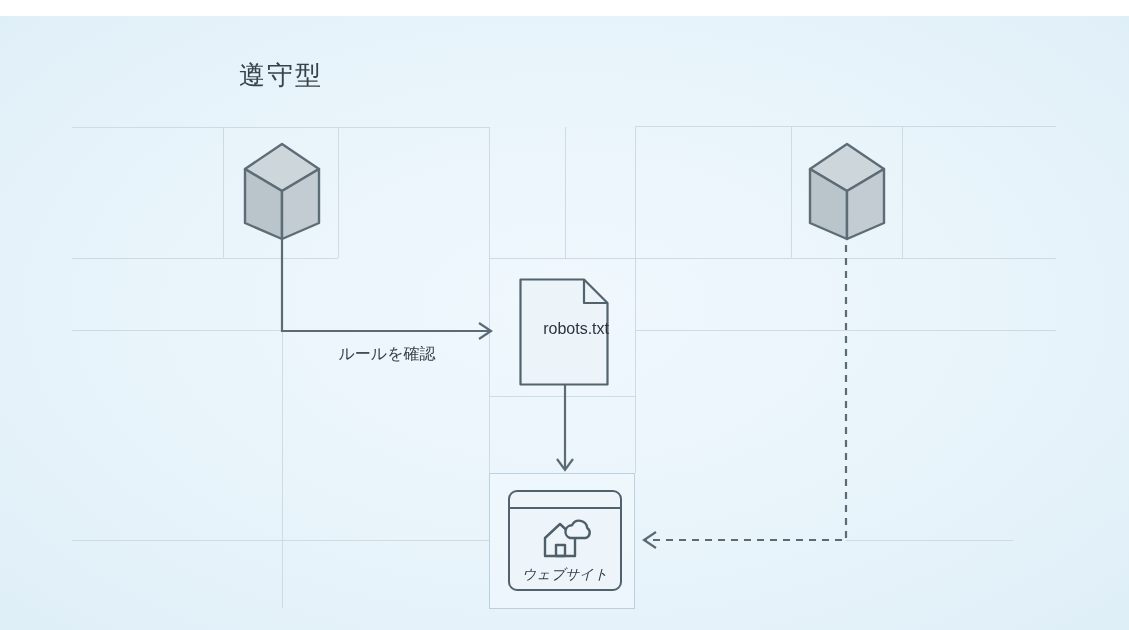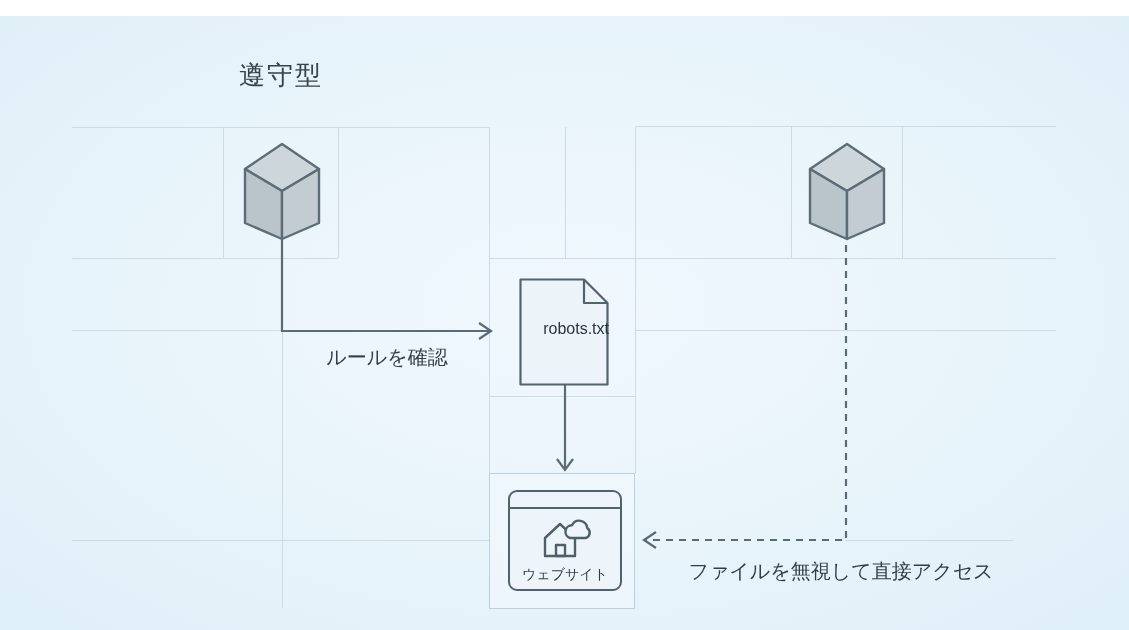--- a/index.html
+++ b/index.html
@@ -9,21 +9,21 @@
     background:radial-gradient(ellipse 900px 520px at 50% 46%, #f0f8fd 0%, #e7f3fa 55%, #dbedf7 100%);
     margin-top:16px;
   }
   .abs{position:absolute;}
   .section-title{
     position:absolute;transform:translateX(-50%);
     font-size:26px;letter-spacing:2px;color:#38424b;font-weight:400;white-space:nowrap;
   }
   .edge-label{
     position:absolute;transform:translateX(-50%);
-    font-size:20px;color:#333d45;white-space:nowrap;
+    font-size:16px;color:#333d45;white-space:nowrap;
   }
   #grid-svg{position:absolute;left:0;top:0;}
   .gridline{stroke:#c9d7e1;stroke-width:1;opacity:.85;}
   .edge{stroke:#5b6b76;stroke-width:2.2;fill:none;}
   .edge-dashed{stroke-dasharray:7 6;}
   
   .website-cell{
     left:489px;top:457px;width:146px;height:136px;
     border:1px solid rgba(176,198,213,.8);
     background:rgba(246,251,254,.35);
@@ -35,21 +35,21 @@
     box-sizing:border-box;
   }
   .browser-topbar{
     height:15px;border-bottom:2px solid #52626d;
     border-radius:7px 7px 0 0;
   }
   .browser-body{position:relative;height:82px;}
   .browser-body svg{position:absolute;left:50%;top:7px;transform:translateX(-50%);}
   .website-label{
     position:absolute;left:0;right:0;bottom:7px;text-align:center;
-    font-size:14px;color:#333d45;white-space:nowrap;
+    font-size:14px;color:#333d45;white-space:nowrap;font-style:italic;
   }
   .doc-label{
     position:absolute;left:519px;top:304px;width:90px;text-align:right;
     font-size:16px;color:#2b343c;
   }
 </style>
 </head>
 <body>
 
 <div id="canvas">
@@ -124,15 +124,14 @@
       <svg width="56" height="42" viewBox="0 0 56 42">
         <path d="M8,40 V22 L23,8 L38,22 V40 Z" fill="none" stroke="#4f5f69" stroke-width="2.4" stroke-linejoin="round"></path>
         <rect x="19" y="29" width="9" height="11" fill="none" stroke="#4f5f69" stroke-width="2.4" stroke-linejoin="round"></rect>
         <path d="M33,22 a6.5,6.5 0 0 1 2,-12.7 a8,8 0 0 1 15.2,2.6 a5.6,5.6 0 0 1 -1.7,10.1 Z" fill="#edf5fa" stroke="#4f5f69" stroke-width="2.4" stroke-linejoin="round"></path>
       </svg>
       <div class="website-label">ウェブサイト</div>
     </div>
   </div>
 
   <div class="edge-label" style="left:387px;top:328px;">ルールを確認</div>
-  <div class="edge-label" style="left:841px;top:542px;">ファイルを無視して直接アクセス</div>
 
 </div>
 
 </body></html>

